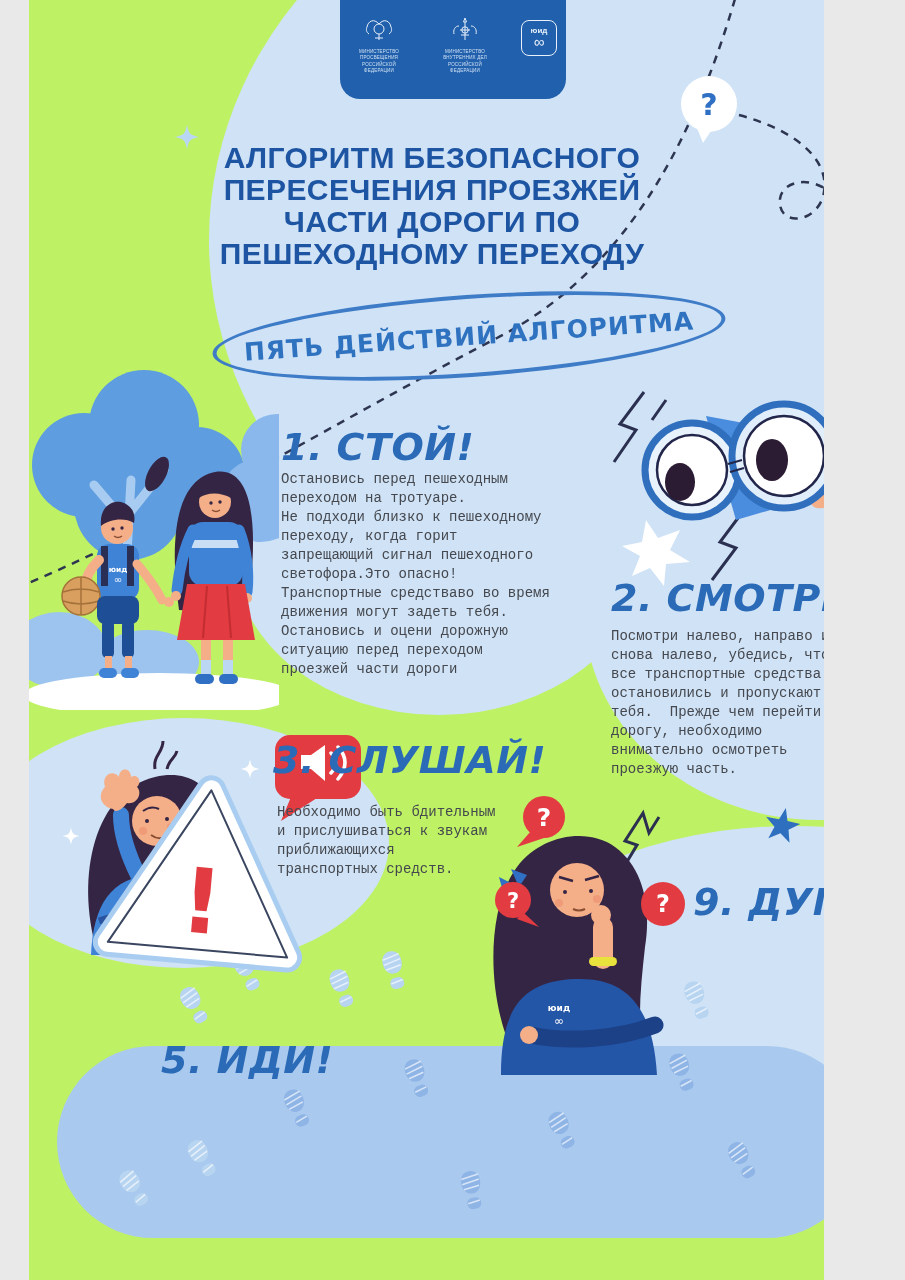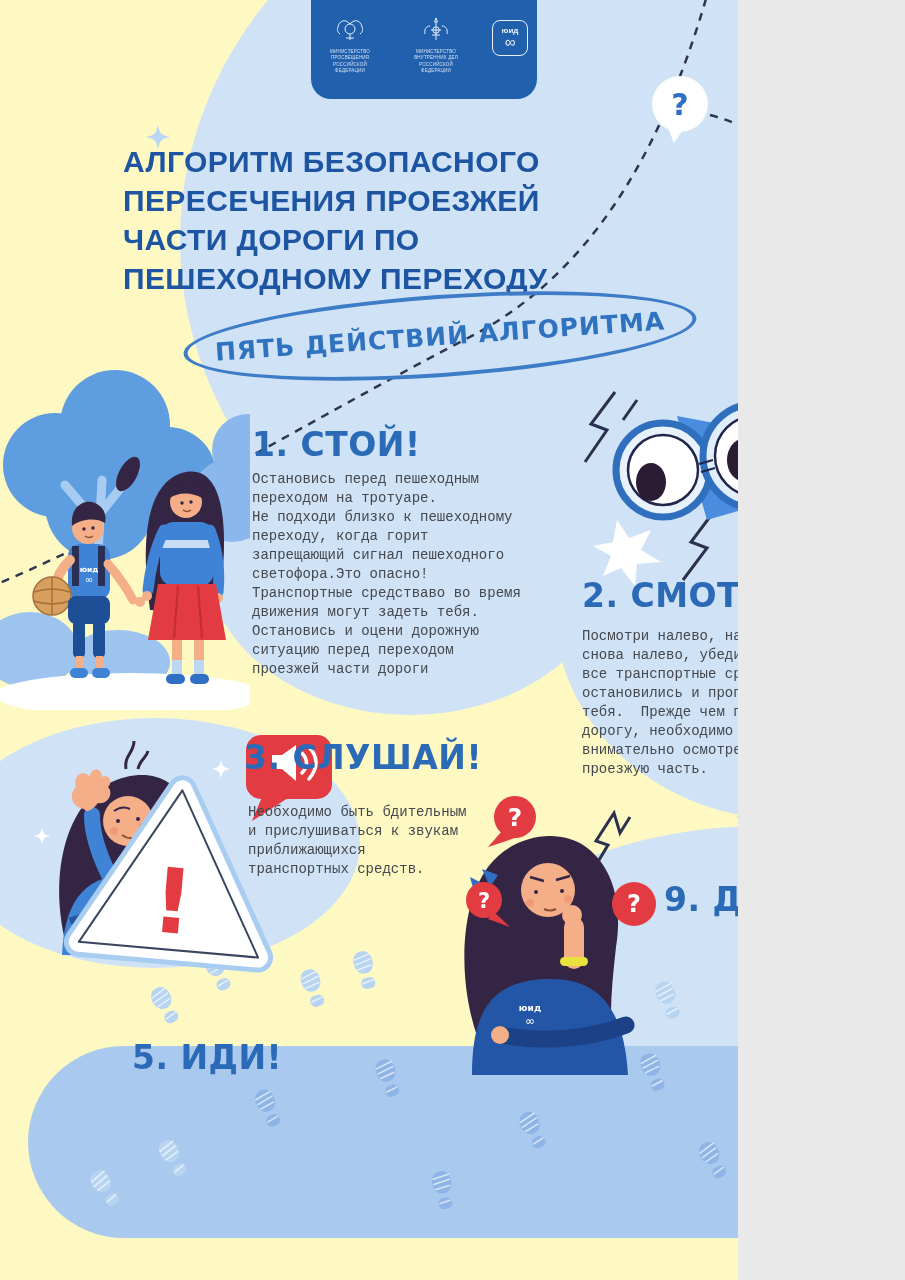--- a/index.html
+++ b/index.html
@@ -1,26 +1,26 @@
 <!DOCTYPE html>
 <html><head>
 <meta charset="utf-8">
 <style>
   html,body{margin:0;padding:0;background:#e9e9e9;}
-  #poster{position:relative;width:738px;height:1280px;background:#fef9c3;overflow:hidden;
-          font-family:"Liberation Sans",sans-serif;}
+  #poster{position:relative;width:795px;height:1280px;background:#bef264;overflow:hidden;
+          font-family:"Liberation Sans",sans-serif;margin-left:29px;}
   .abs{position:absolute;}
   .blob{position:absolute;background:#cfe2f6;z-index:0;}
   .deco{z-index:1;}
   .illus{z-index:2;}
   .txt{z-index:3;}
-  .page-title{font-family:"Liberation Sans",sans-serif;font-weight:bold;font-size:30px;line-height:39px;
-              letter-spacing:.4px;color:#1d55a3;text-align:left;white-space:pre;}
-  .sec-title{font-family:"DejaVu Sans",sans-serif;font-weight:bold;font-size:33px;color:#2a6ab6;
-             letter-spacing:.5px;white-space:pre;}
+  .page-title{font-family:"Liberation Sans",sans-serif;font-weight:bold;font-size:30px;line-height:32px;
+              letter-spacing:.4px;color:#1d55a3;text-align:center;white-space:pre;}
+  .sec-title{font-family:"DejaVu Sans",sans-serif;font-weight:bold;font-size:38px;color:#2a6ab6;
+             letter-spacing:.5px;white-space:pre;font-style:italic;}
   .sec-body{font-family:Liberation Mono, monospace;font-size:14px;line-height:19px;color:#45484e;white-space:pre;}
   .badge{border:4px solid #3e7cc7;border-radius:50%;display:flex;align-items:center;justify-content:center;}
   .badge-text{font-family:"DejaVu Sans",sans-serif;font-weight:bold;font-size:25px;color:#2e72c0;letter-spacing:1px;}
   .qb{background:#fff;border-radius:50%;display:flex;align-items:center;justify-content:center;
       font-family:"DejaVu Sans",sans-serif;font-weight:bold;color:#2f6fc4;}
   .qb-tail{position:absolute;left:16px;bottom:-11px;width:0;height:0;
            border-left:6px solid transparent;border-right:10px solid transparent;border-top:15px solid #fff;}
   .rqb{background:#e23b41;border-radius:50%;display:flex;align-items:center;justify-content:center;
        font-family:"DejaVu Sans",sans-serif;font-weight:bold;color:#fff;}
   .bar{background:#2160ac;border-radius:0 0 20px 20px;display:flex;align-items:flex-start;

